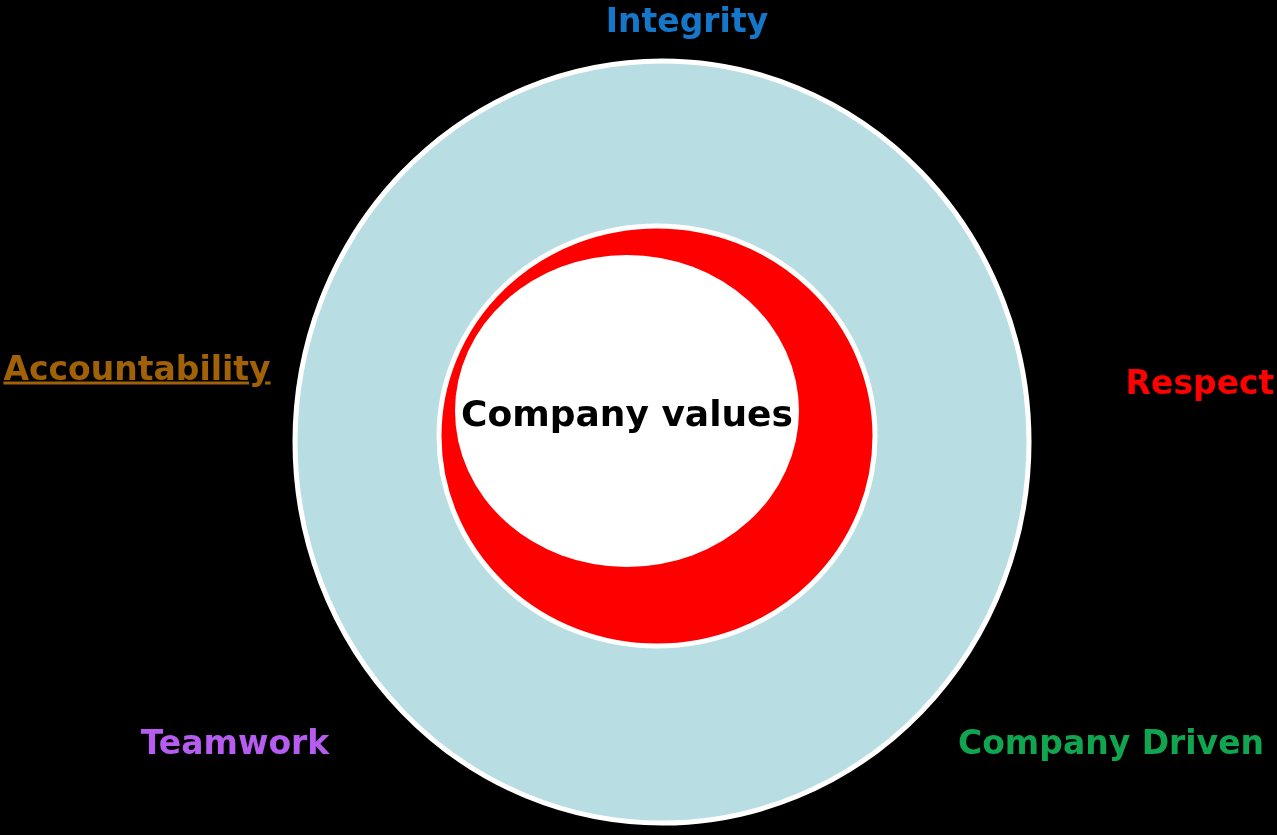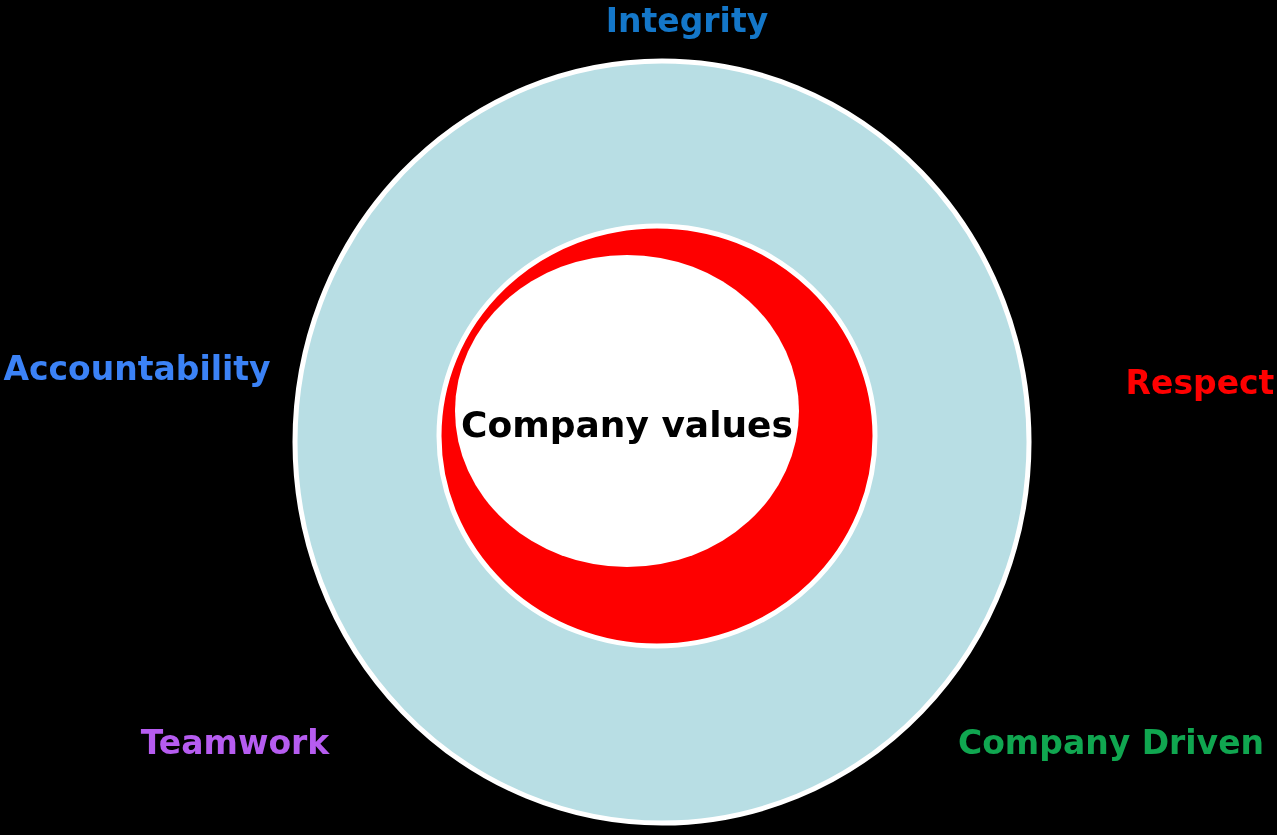--- a/index.html
+++ b/index.html
@@ -19,21 +19,21 @@
     white-space:nowrap;
     letter-spacing:0px;
   }
   .label-integrity{left:687px;top:20px;}
   .label-accountability{left:137px;top:368px;}
   .label-respect{left:1200px;top:382px;}
   .label-teamwork{left:235px;top:742px;}
   .label-customer-driven{left:1111px;top:742px;}
   .center-label{
     position:absolute;
-    left:627px;top:424px;
+    left:627px;top:413px;
     transform:translate(-50%,-50%);
     font-weight:bold;
     font-size:36px;
     color:#000;
     white-space:nowrap;
   }
 </style>
 </head>
 <body>
 
@@ -49,15 +49,15 @@
   <div class="center-label">Company values</div>
 
   <div class="label label-respect" style="color: rgb(254, 0, 0);">Respect</div>
 
   <div class="label label-integrity" style="color: rgb(20, 119, 201);">Integrity</div>
 
   <div class="label label-customer-driven" style="color: rgb(16, 166, 80);">Company Driven</div>
 
   <div class="label label-teamwork" style="color: rgb(182, 92, 240); text-align: right;">Teamwork</div>
 
-  <div class="label label-accountability" style="color: #3b82f6;">Accountability</div>
+  <div class="label label-accountability" style="color: #a16207; text-decoration: underline;">Accountability</div>
 
 </div>
 
 </body></html>

